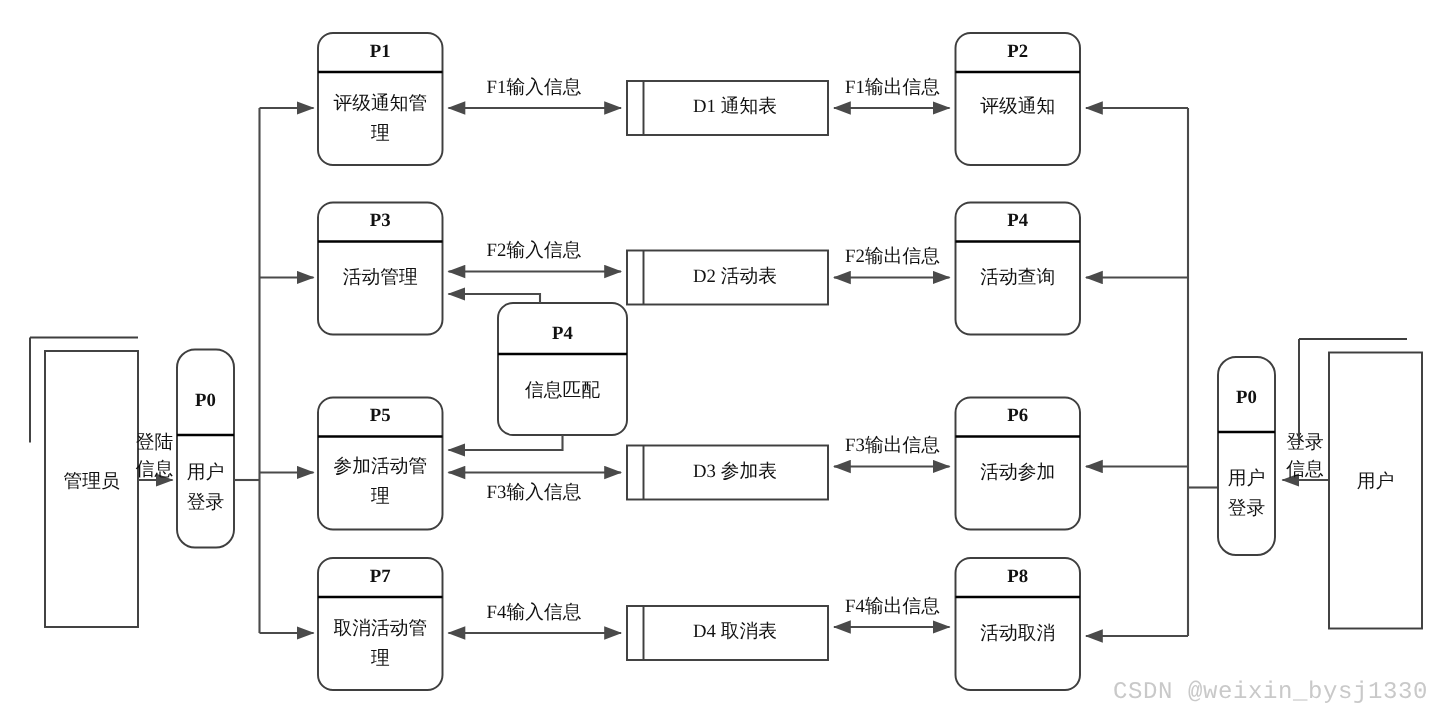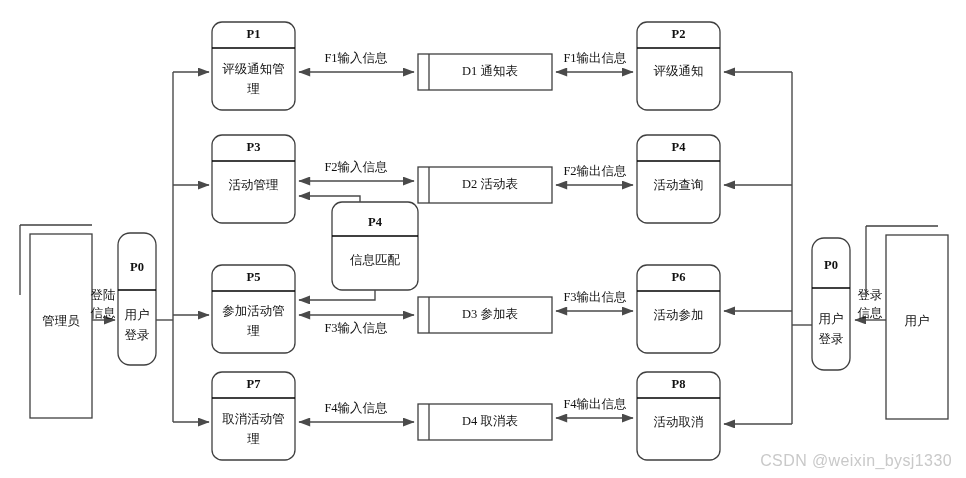--- a/index.html
+++ b/index.html
@@ -26,21 +26,21 @@
     text-anchor: middle;
     dominant-baseline: middle;
   }
   .lbl-id { font-size: 12.5px; font-weight: 600; }
   .lbl-cn { font-size: 12.5px; }
   .lbl-flow { font-size: 12.5px; }
   .watermark {
     position: absolute;
     right: 14px;
     bottom: 8px;
-    font-family: Liberation Sans, sans-serif;
+    font-family: Liberation Mono, monospace;
     font-size: 16px;
     color: #c9c9c9;
     letter-spacing: 0.4px;
     white-space: nowrap;
   }
 </style>
 </head>
 <body>
 
 <div id="canvas">

